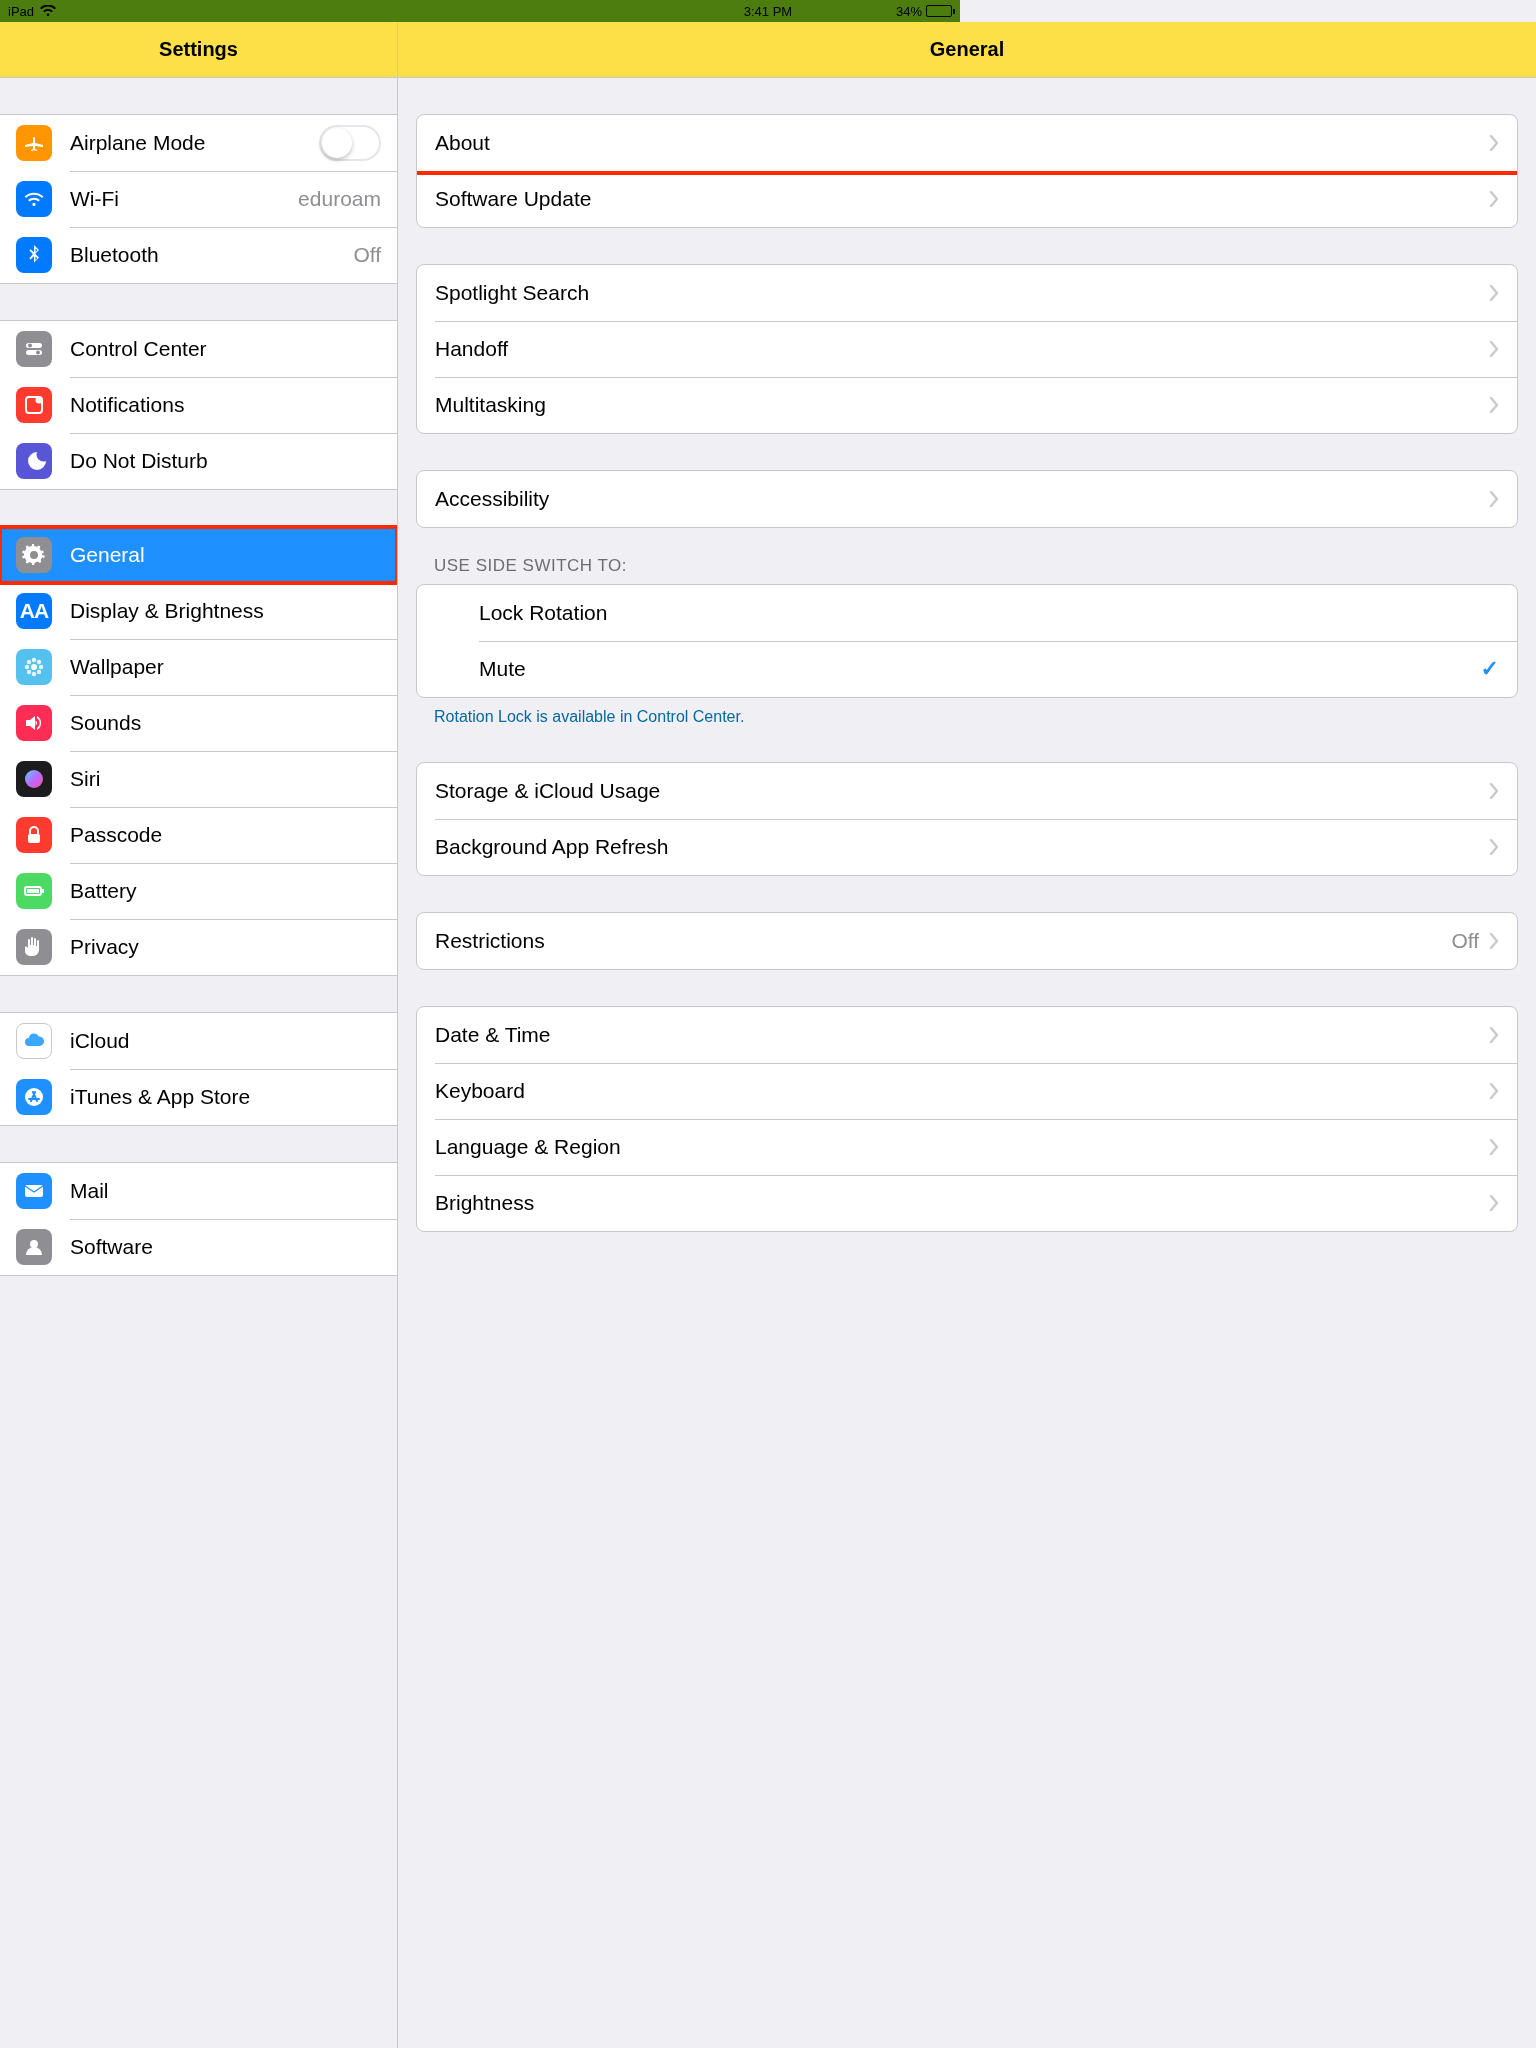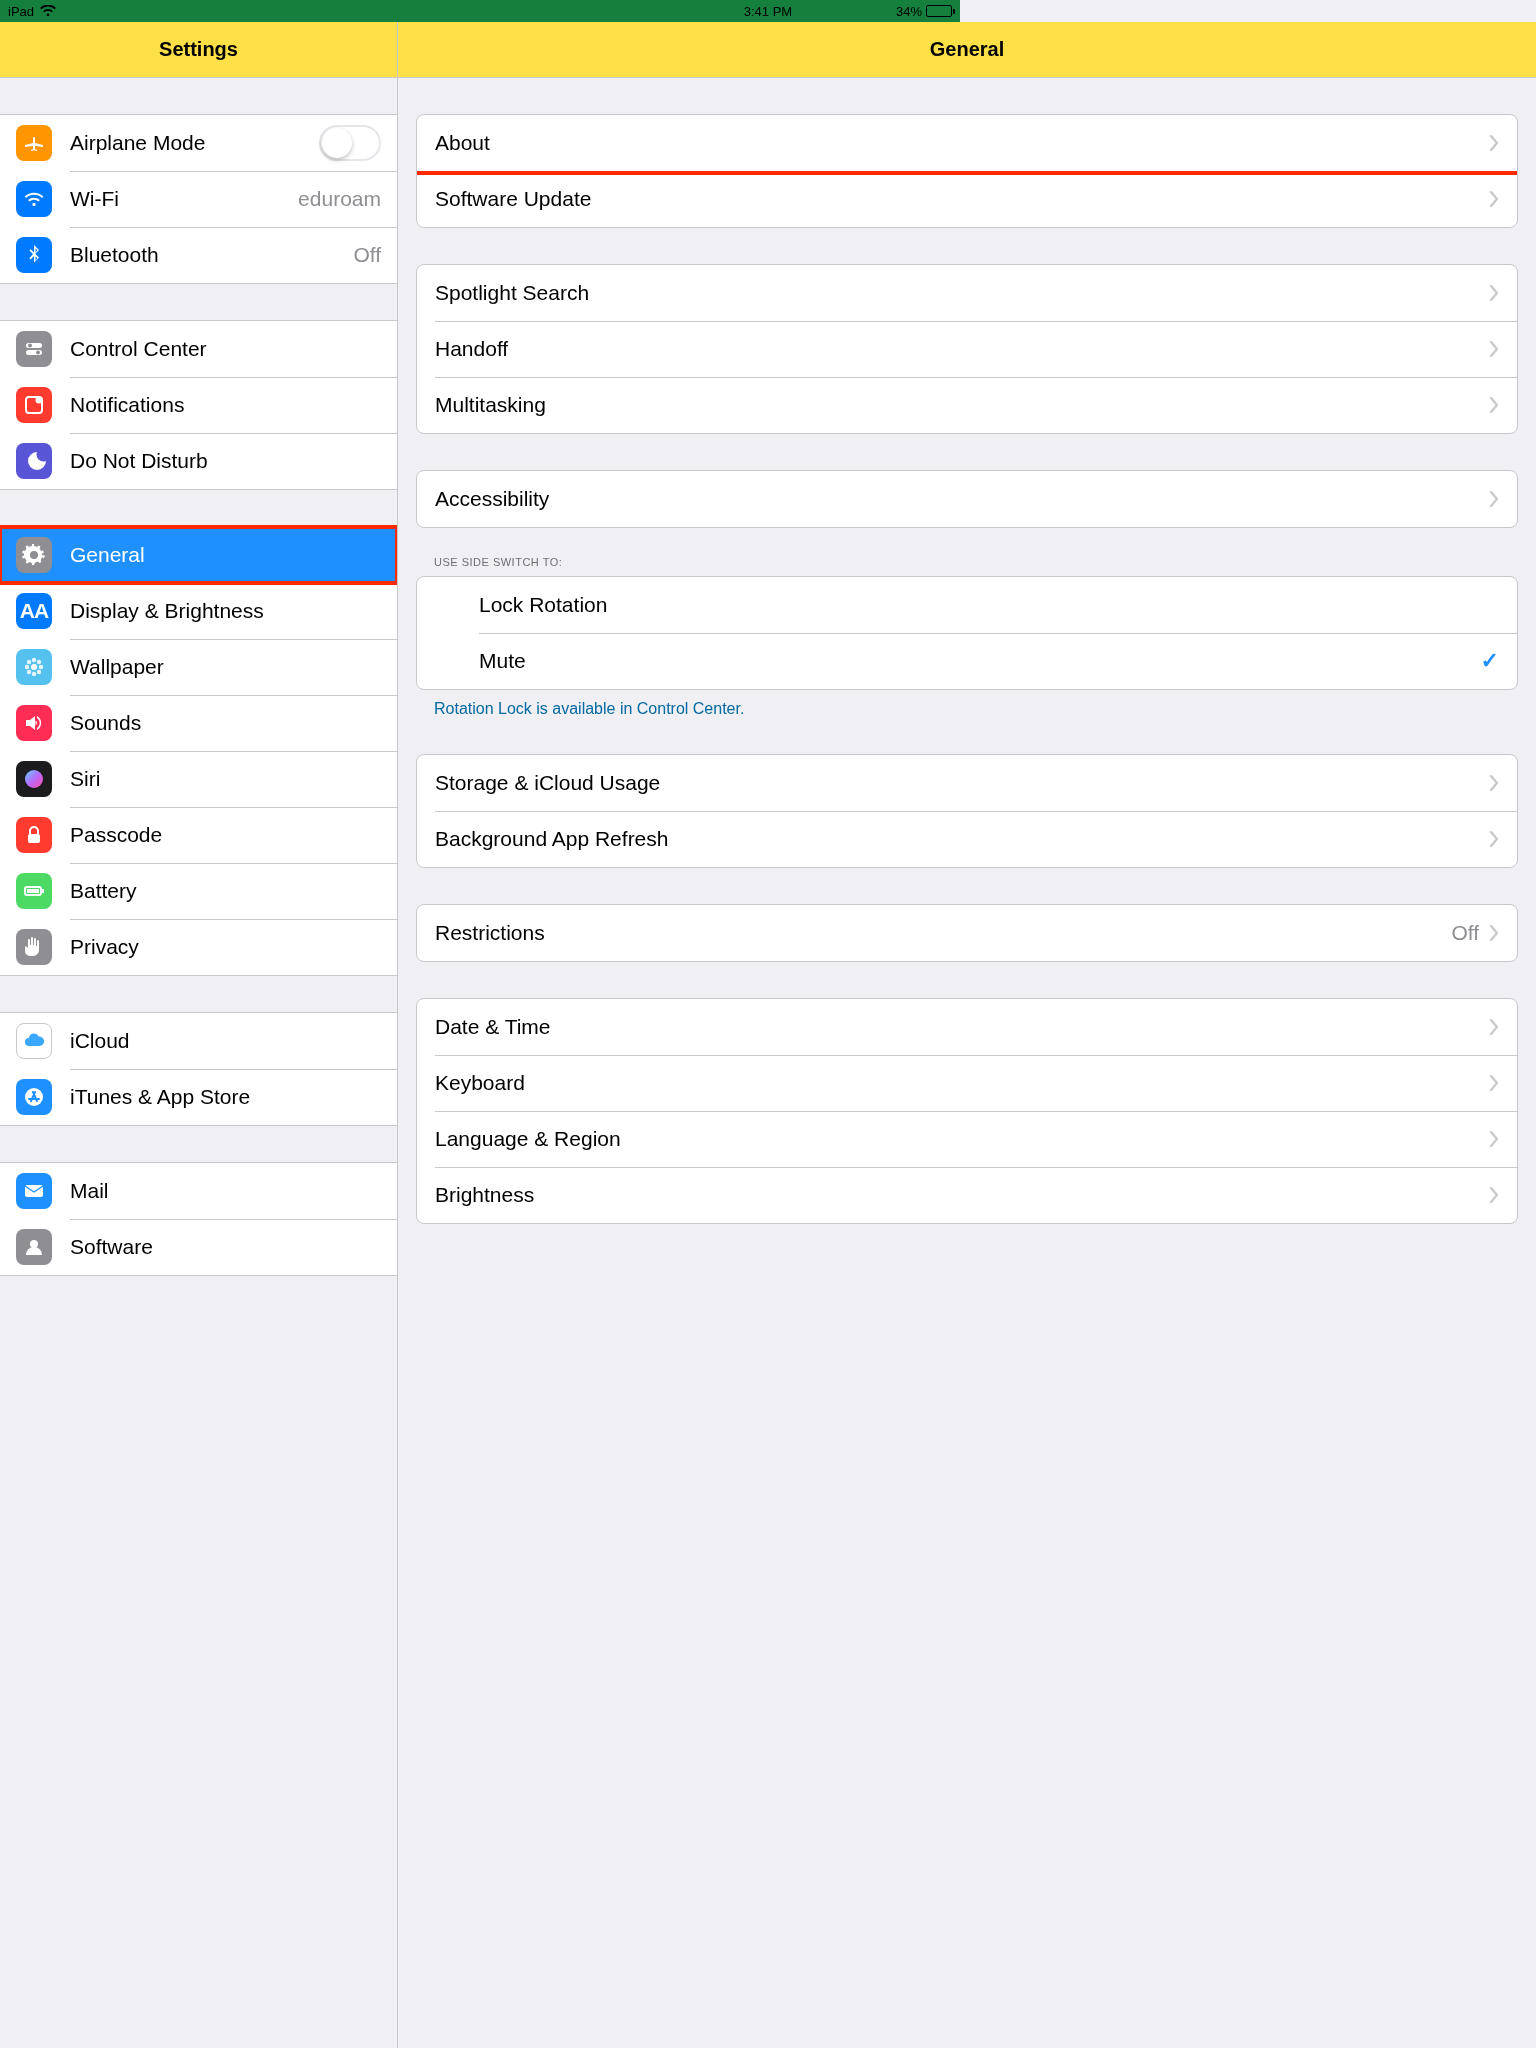--- a/index.html
+++ b/index.html
@@ -1,18 +1,18 @@
 <!DOCTYPE html>
 <html><head>
 <meta charset="utf-8">
 <style>
   * { box-sizing: border-box; margin: 0; padding: 0; }
   html,body { width: 960px; height: 1280px; font-family: -apple-system, "Helvetica Neue", Arial, sans-serif; background:#efeff4; overflow:hidden; }
   
-  .status-bar { height:22px; display:flex; align-items:center; justify-content:space-between; padding:4px 8px; font-size:13px; background:#15803d; }
+  .status-bar { height:22px; display:flex; align-items:center; justify-content:space-between; padding:4px 8px; font-size:13px; background:#4d7c0f; }
   .status-left { display:flex; align-items:center; gap:6px; }
   .status-center { position:absolute; left:0; right:0; text-align:center; pointer-events:none; }
   .status-right { display:flex; align-items:center; gap:4px; }
   .battery-shell { width:26px; height:12px; border:1px solid #000; border-radius:2px; position:relative; display:inline-block; }
   .battery-shell::after { content:""; position:absolute; right:-4px; top:3px; width:2.5px; height:5px; background:#000; border-radius:0 1px 1px 0; }
   .battery-fill { height:100%; background:#000; }
   
   .app { position:absolute; top:22px; bottom:0; left:0; right:0; display:flex; }
   .sidebar { width:398px; flex:0 0 398px; border-right:1px solid #c8c7cc; background:#efeff4; display:flex; flex-direction:column; }
   .detail  { flex:1; background:#efeff4; display:flex; flex-direction:column; }
@@ -35,21 +35,21 @@
   .hl-red { position:absolute; border:4px solid #ff2a00; pointer-events:none; z-index:50; }
   
   .d-group { margin:36px 18px 0 18px; background:#fff; border:1px solid #c8c7cc; border-radius:8px; overflow:hidden; }
   .d-group.first { margin-top:36px; }
   .d-row { display:flex; align-items:center; height:56px; padding:0 18px; position:relative; font-size:21px; }
   .d-row + .d-row::before { content:""; position:absolute; top:0; left:18px; right:0; height:1px; background:#c8c7cc; }
   .d-label { flex:1; }
   .d-value { color:#8e8e93; margin-right:10px; }
   .chevron { color:#c7c7cc; }
   .check { color:#1e90ff; font-size:22px; font-weight:700; }
-  .section-header { margin:28px 36px 8px 36px; font-size:11px; letter-spacing:.5px; color:#6d6d72; }
+  .section-header { margin:28px 36px 8px 36px; font-size:17px; letter-spacing:.5px; color:#6d6d72; }
   .section-footer { margin:10px 36px 0 36px; font-size:16px; color:#0369a1; }
   svg { display:block; }
 </style>
 </head>
 <body>
 
 <div class="status-bar">
   <div class="status-left">
     <span>iPad</span>
     <span>

